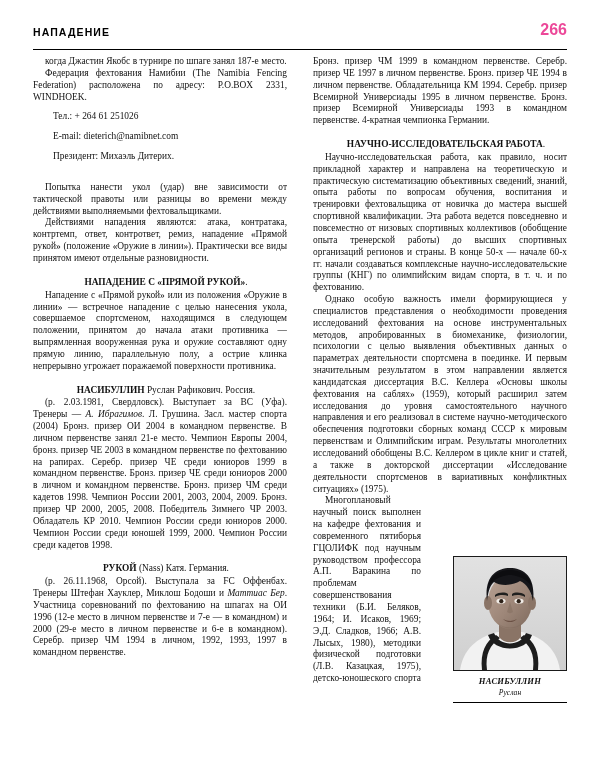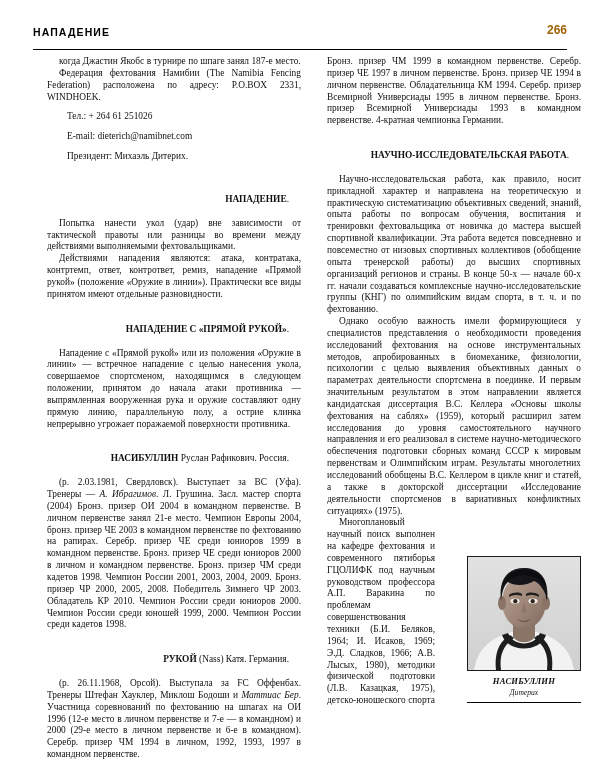--- a/index.html
+++ b/index.html
@@ -42,37 +42,37 @@
     letter-spacing: 1.1px;
     color: #000;
     line-height: 13px;
   }
   .running-head-page {
     position: absolute;
     right: 0;
     top: -5px;
     font-family: "Liberation Sans", "DejaVu Sans", sans-serif;
     font-weight: bold;
-    font-size: 12px;
-    color: #a16207;
+    font-size: 16px;
+    color: #ec4899;
     line-height: 18px;
   }
   .head-rule {
     position: absolute;
     left: 33px;
     top: 49px;
     width: 534px;
     height: 1px;
     background: #000;
   }
 
   
   .columns {
     position: absolute;
-    left: 47px;
+    left: 33px;
     top: 56px;
     width: 534px;
     height: 700px;
   }
   .col {
     position: absolute;
     top: 0;
     width: 254px;
     height: 700px;
   }
@@ -90,25 +90,25 @@
   }
   p.body.noindent { text-indent: 0; }
   p.contact {
     margin: 8px;
     font-size: 9.4px;
     line-height: 11.85px;
     text-align: left;
     text-indent: 12px;
   }
   p.entry-head {
-    margin: 12px;
+    margin: 1px;
     font-size: 9.4px;
     line-height: 11.85px;
     text-indent: 12px;
-    text-align: right;
+    text-align: center;
   }
   p.entry-head .hw {
     font-weight: bold;
   }
   .spacer-md { height: 11px; }
   .it { font-style: italic; }
 
   
   .figure {
     position: absolute;
@@ -166,21 +166,20 @@
       <p class="body">когда Джастин Якобс в турнире по шпаге занял 187-е место.</p>
 
       <p class="body">Федерация фехтования Намибии (The Namibia Fencing Federation) расположена по адресу: P.O.BOX 2331, WINDHOEK.</p>
 
       <p class="contact">Тел.: + 264 61 251026</p>
       <p class="contact">E-mail: dieterich@namibnet.com</p>
       <p class="contact">Президент: Михаэль Дитерих.</p>
 
       <div class="spacer-md"></div>
 
-      <p class="entry-head"><span class="hw">НАПАДЕНИЕ</span><span>.</span></p>
       <p class="body">Попытка нанести укол (удар) вне зависимости от тактической правоты или разницы во времени между действиями выполняемыми фехтовальщиками.</p>
       <p class="body">Действиями нападения являются: атака, контратака, контртемп, ответ, контрответ, ремиз, нападение «Прямой рукой» (положение «Оружие в линии»). Практически все виды принятом имеют отдельные разновидности.</p>
 
       <div class="spacer-md"></div>
 
       <p class="entry-head"><span class="hw">НАПАДЕНИЕ С «ПРЯМОЙ РУКОЙ»</span><span>.</span></p>
       <p class="body">Нападение с «Прямой рукой» или из положения «Оружие в линии» — встречное нападение с целью нанесения укола, совершаемое спортсменом, находящимся в следующем положении, принятом до начала атаки противника — выпрямленная вооруженная рука и оружие составляют одну прямую линию, параллельную полу, а острие клинка непрерывно угрожает поражаемой поверхности противника.</p>
 
       <div class="spacer-md"></div>
 
@@ -248,20 +247,20 @@
 
             <path d="M56 45 L53 55 C54.5 56.5 57.5 56.5 59 55 Z" fill="#8a7466" opacity="0.75"></path>
 
             <path d="M49 62 C53 64.5 59 64.5 63 62 C59 65.8 53 65.8 49 62 Z" fill="#5d4236"></path>
 
             <path d="M44 66 C49 72 63 72 68 66 C64 73 48 73 44 66 Z" fill="#7d6759" opacity="0.5"></path>
           </svg>
         </div>
         <div class="fig-caption">
           <span class="cap-last">НАСИБУЛЛИН</span>
-          <span class="cap-first">Дитерих</span>
+          <span class="cap-first">Руслан</span>
         </div>
         <div class="fig-rule"></div>
       </div>
 
     </div>
   </div>
 </div>
 
 </body></html>

